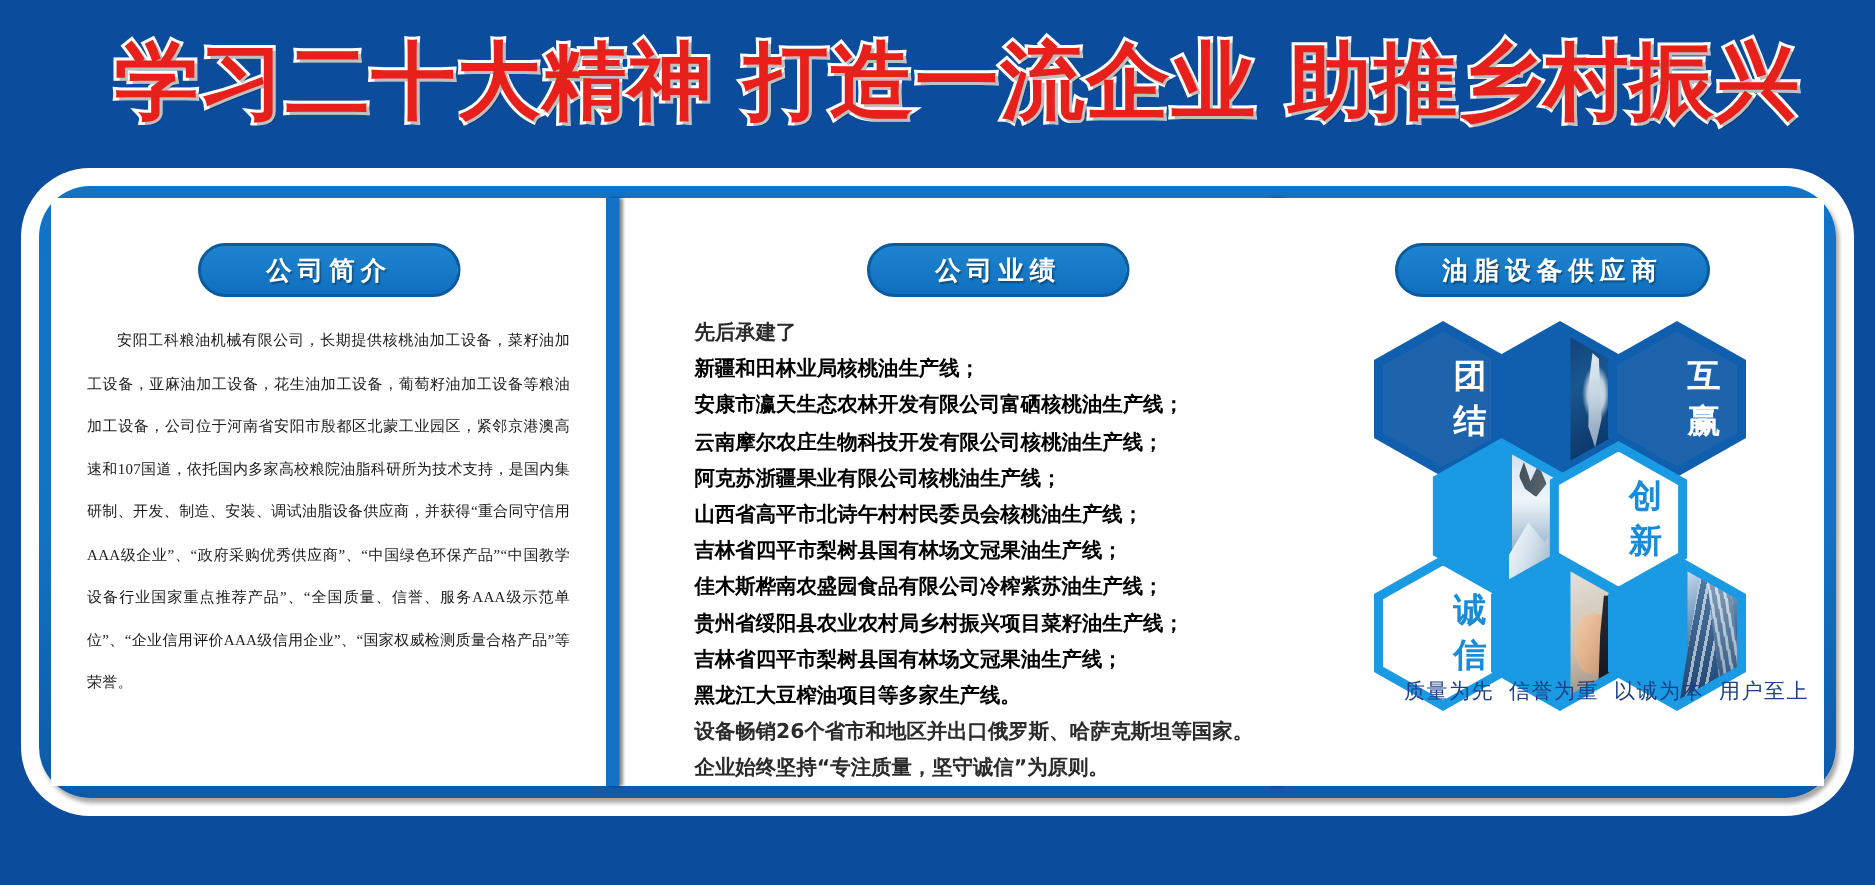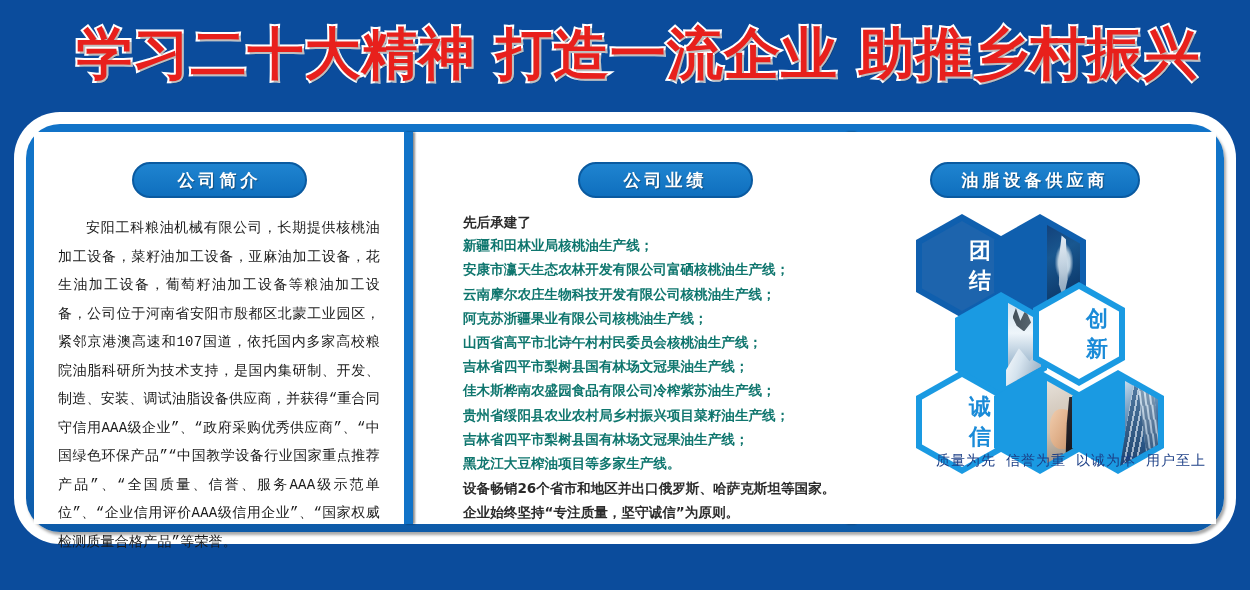--- a/index.html
+++ b/index.html
@@ -105,42 +105,42 @@
   }
   #badge-left  { left: 98px;  width: 175px; }
   #badge-mid   { left: 137px; width: 175px; }
   #badge-right { left: 76px;  width: 210px; }
 
   
   #intro-body {
     position: absolute;
     left: 24px; top: 82px;
     width: 322px;
-    font-size: 14px;
+    font-size: 10px;
     line-height: 28.5px;
     color: #1a1a1a;
     text-align: justify;
     text-align-last: left;
     text-indent: 2em;
-    font-family: Liberation Mono, monospace;
+    font-family: Liberation Serif, serif;
     letter-spacing: .2px;
   }
 
   
   #perf-body {
     position: absolute;
     left: 22px; top: 78px;
     width: 398px;
     font-size: 13.6px;
     line-height: 24.2px;
     font-weight: bold;
     color: #2b2b2b;
   }
   #perf-body .line { white-space: nowrap; }
-  #perf-body .red { color: #0f766e; font-family: Liberation Serif, serif; }
+  #perf-body .red { color: #000000; }
 
   
   #hex-wrap {
     position: absolute;
     left: 0; top: 74px;
     width: 362px; height: 250px;
   }
   .hex {
     position: absolute;
     width: 92px; height: 104px;
@@ -315,28 +315,31 @@
       <div class="hex solid" style="left:62px; top:8px;">
         <div class="hex-inner">团结</div>
       </div>
 
       <div class="hex photo dark" style="left:140px; top:8px;">
         <div class="hex-inner">
             <div class="ph ph-carrier"></div>
           </div>
       </div>
 
+      <div class="hex solid" style="left:218px; top:8px;">
+        <div class="hex-inner">互赢</div>
+      </div>
 
       <div class="hex photo" style="left:101px; top:86px;">
         <div class="hex-inner">
             <div class="ph ph-success"></div>
           </div>
       </div>
 
-      <div class="hex outline" style="left:179px; top:76px;">
+      <div class="hex outline" style="left:179px; top:88px;">
         <div class="hex-inner">创新</div>
       </div>
 
       <div class="hex outline" style="left:62px; top:164px;">
         <div class="hex-inner">诚信</div>
       </div>
 
       <div class="hex photo" style="left:140px; top:164px;">
         <div class="hex-inner">
             <div class="ph ph-handshake"></div>

